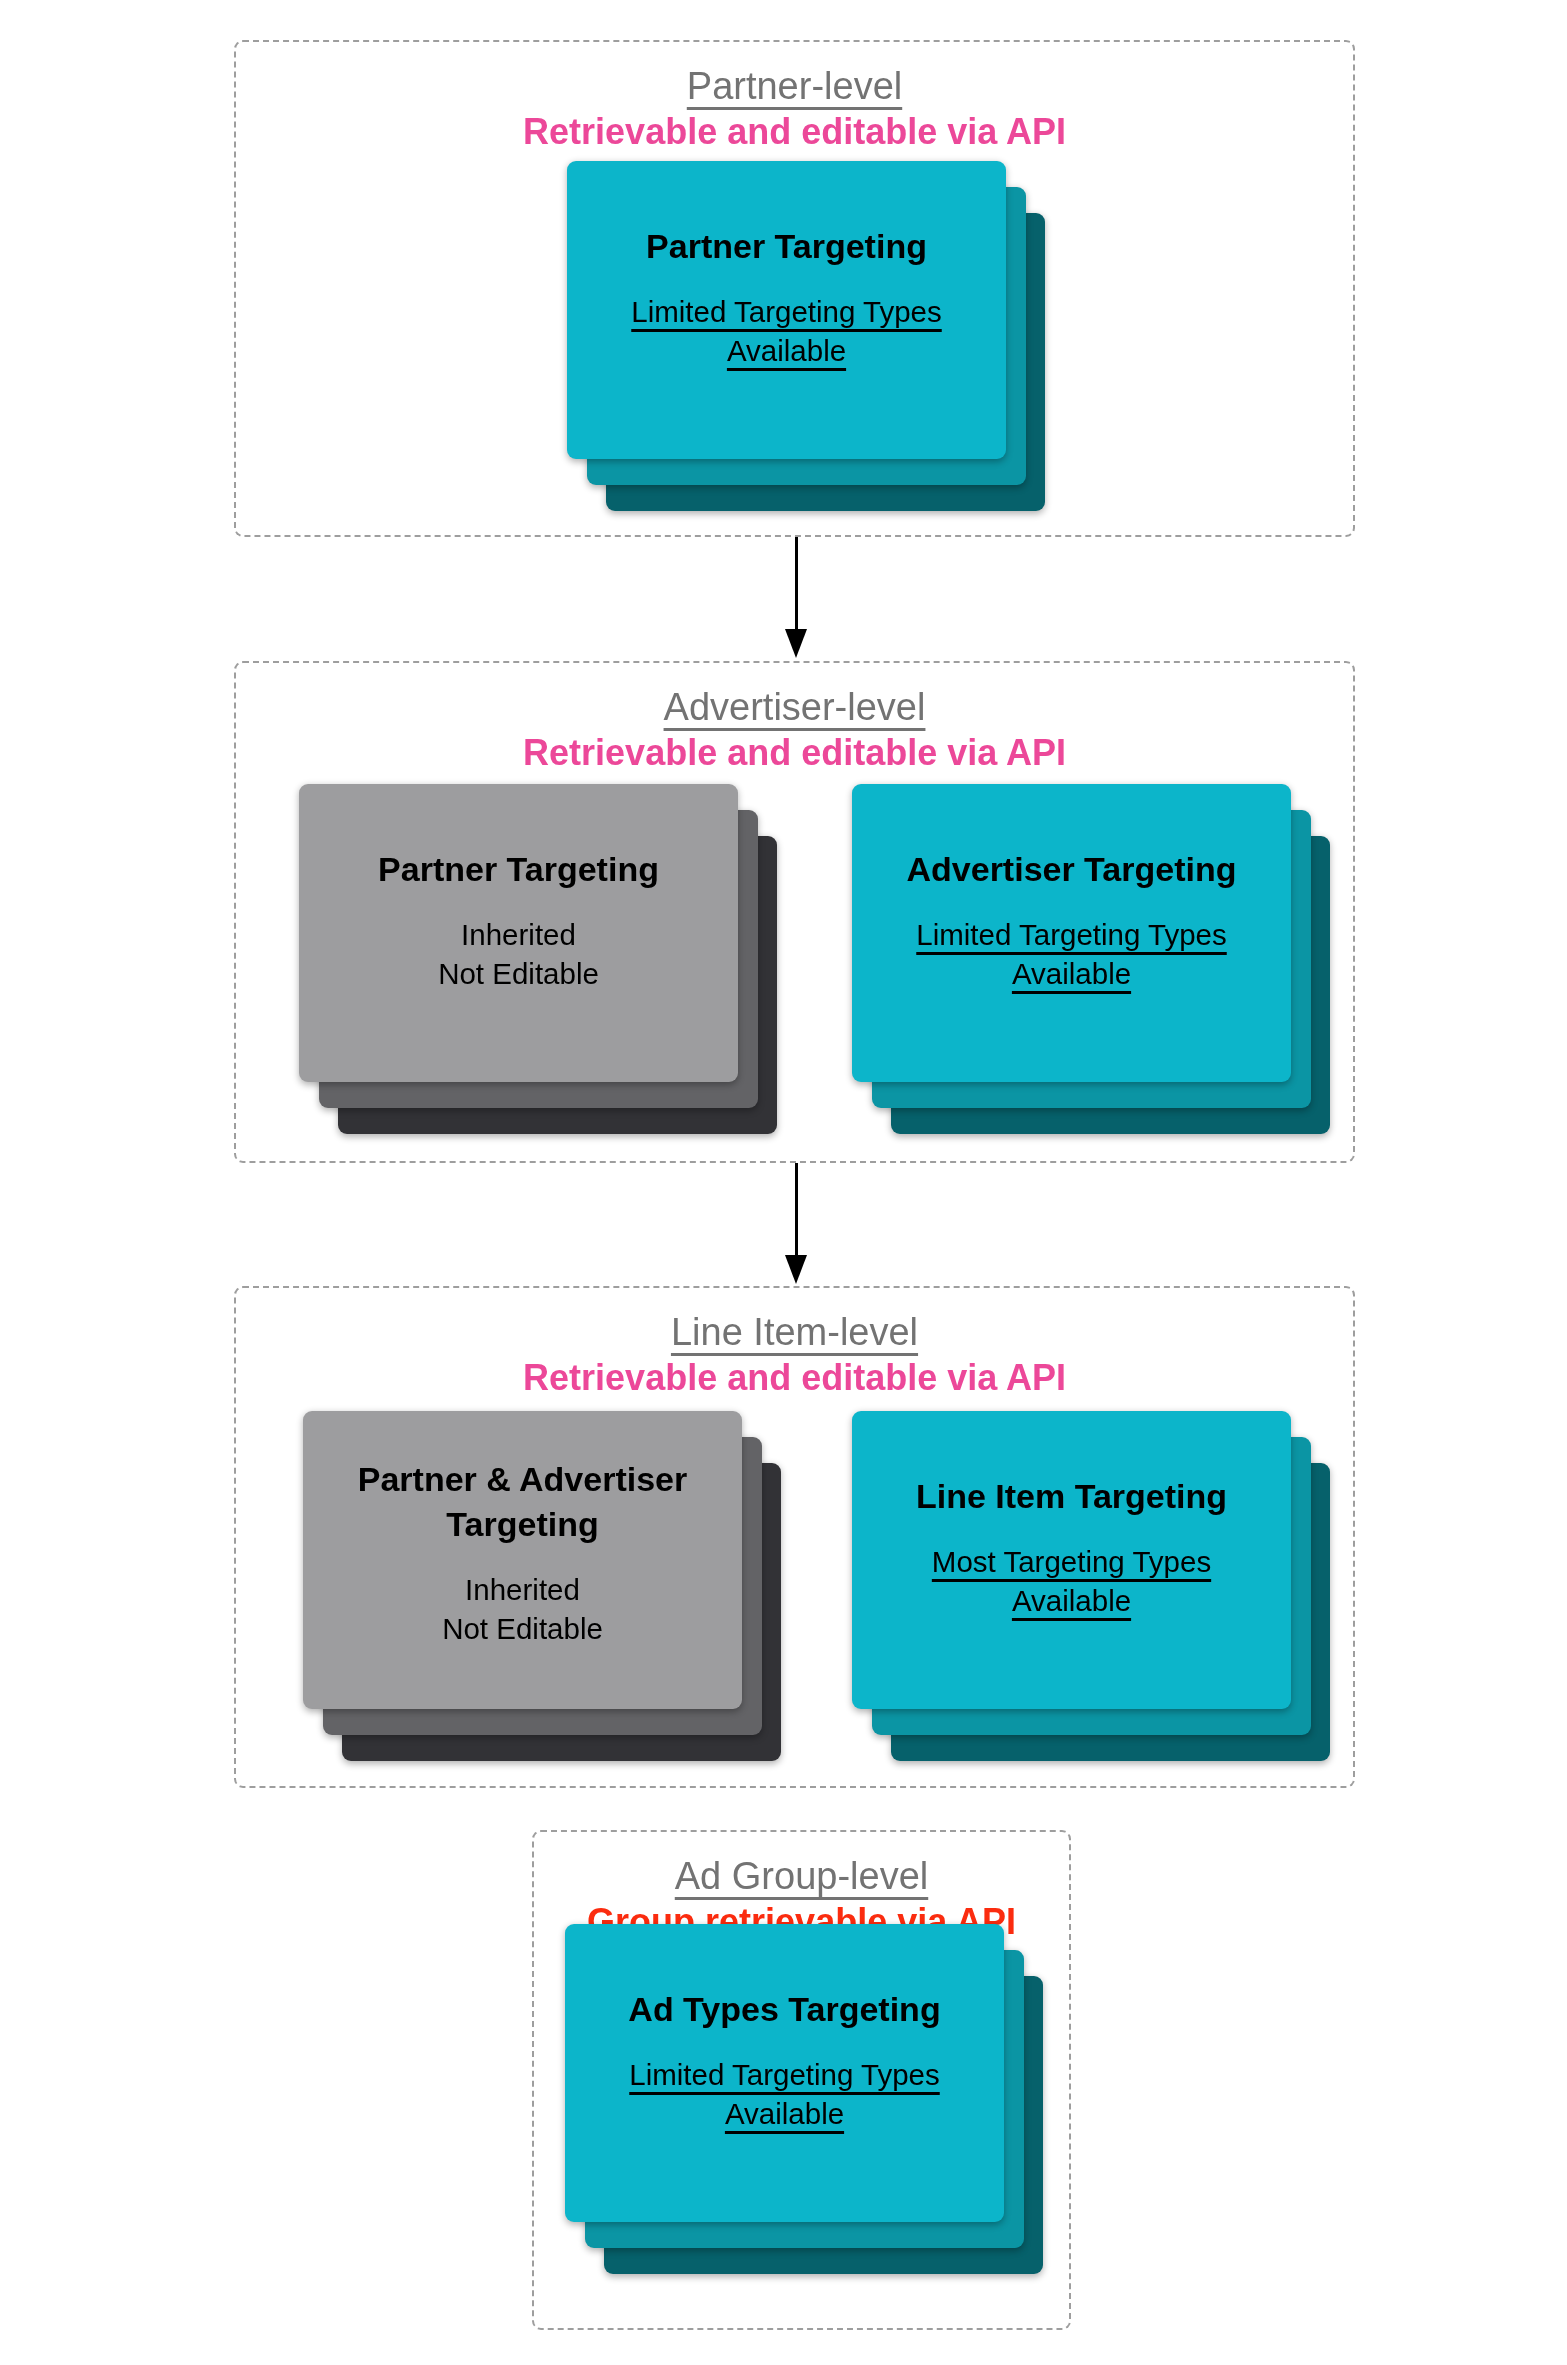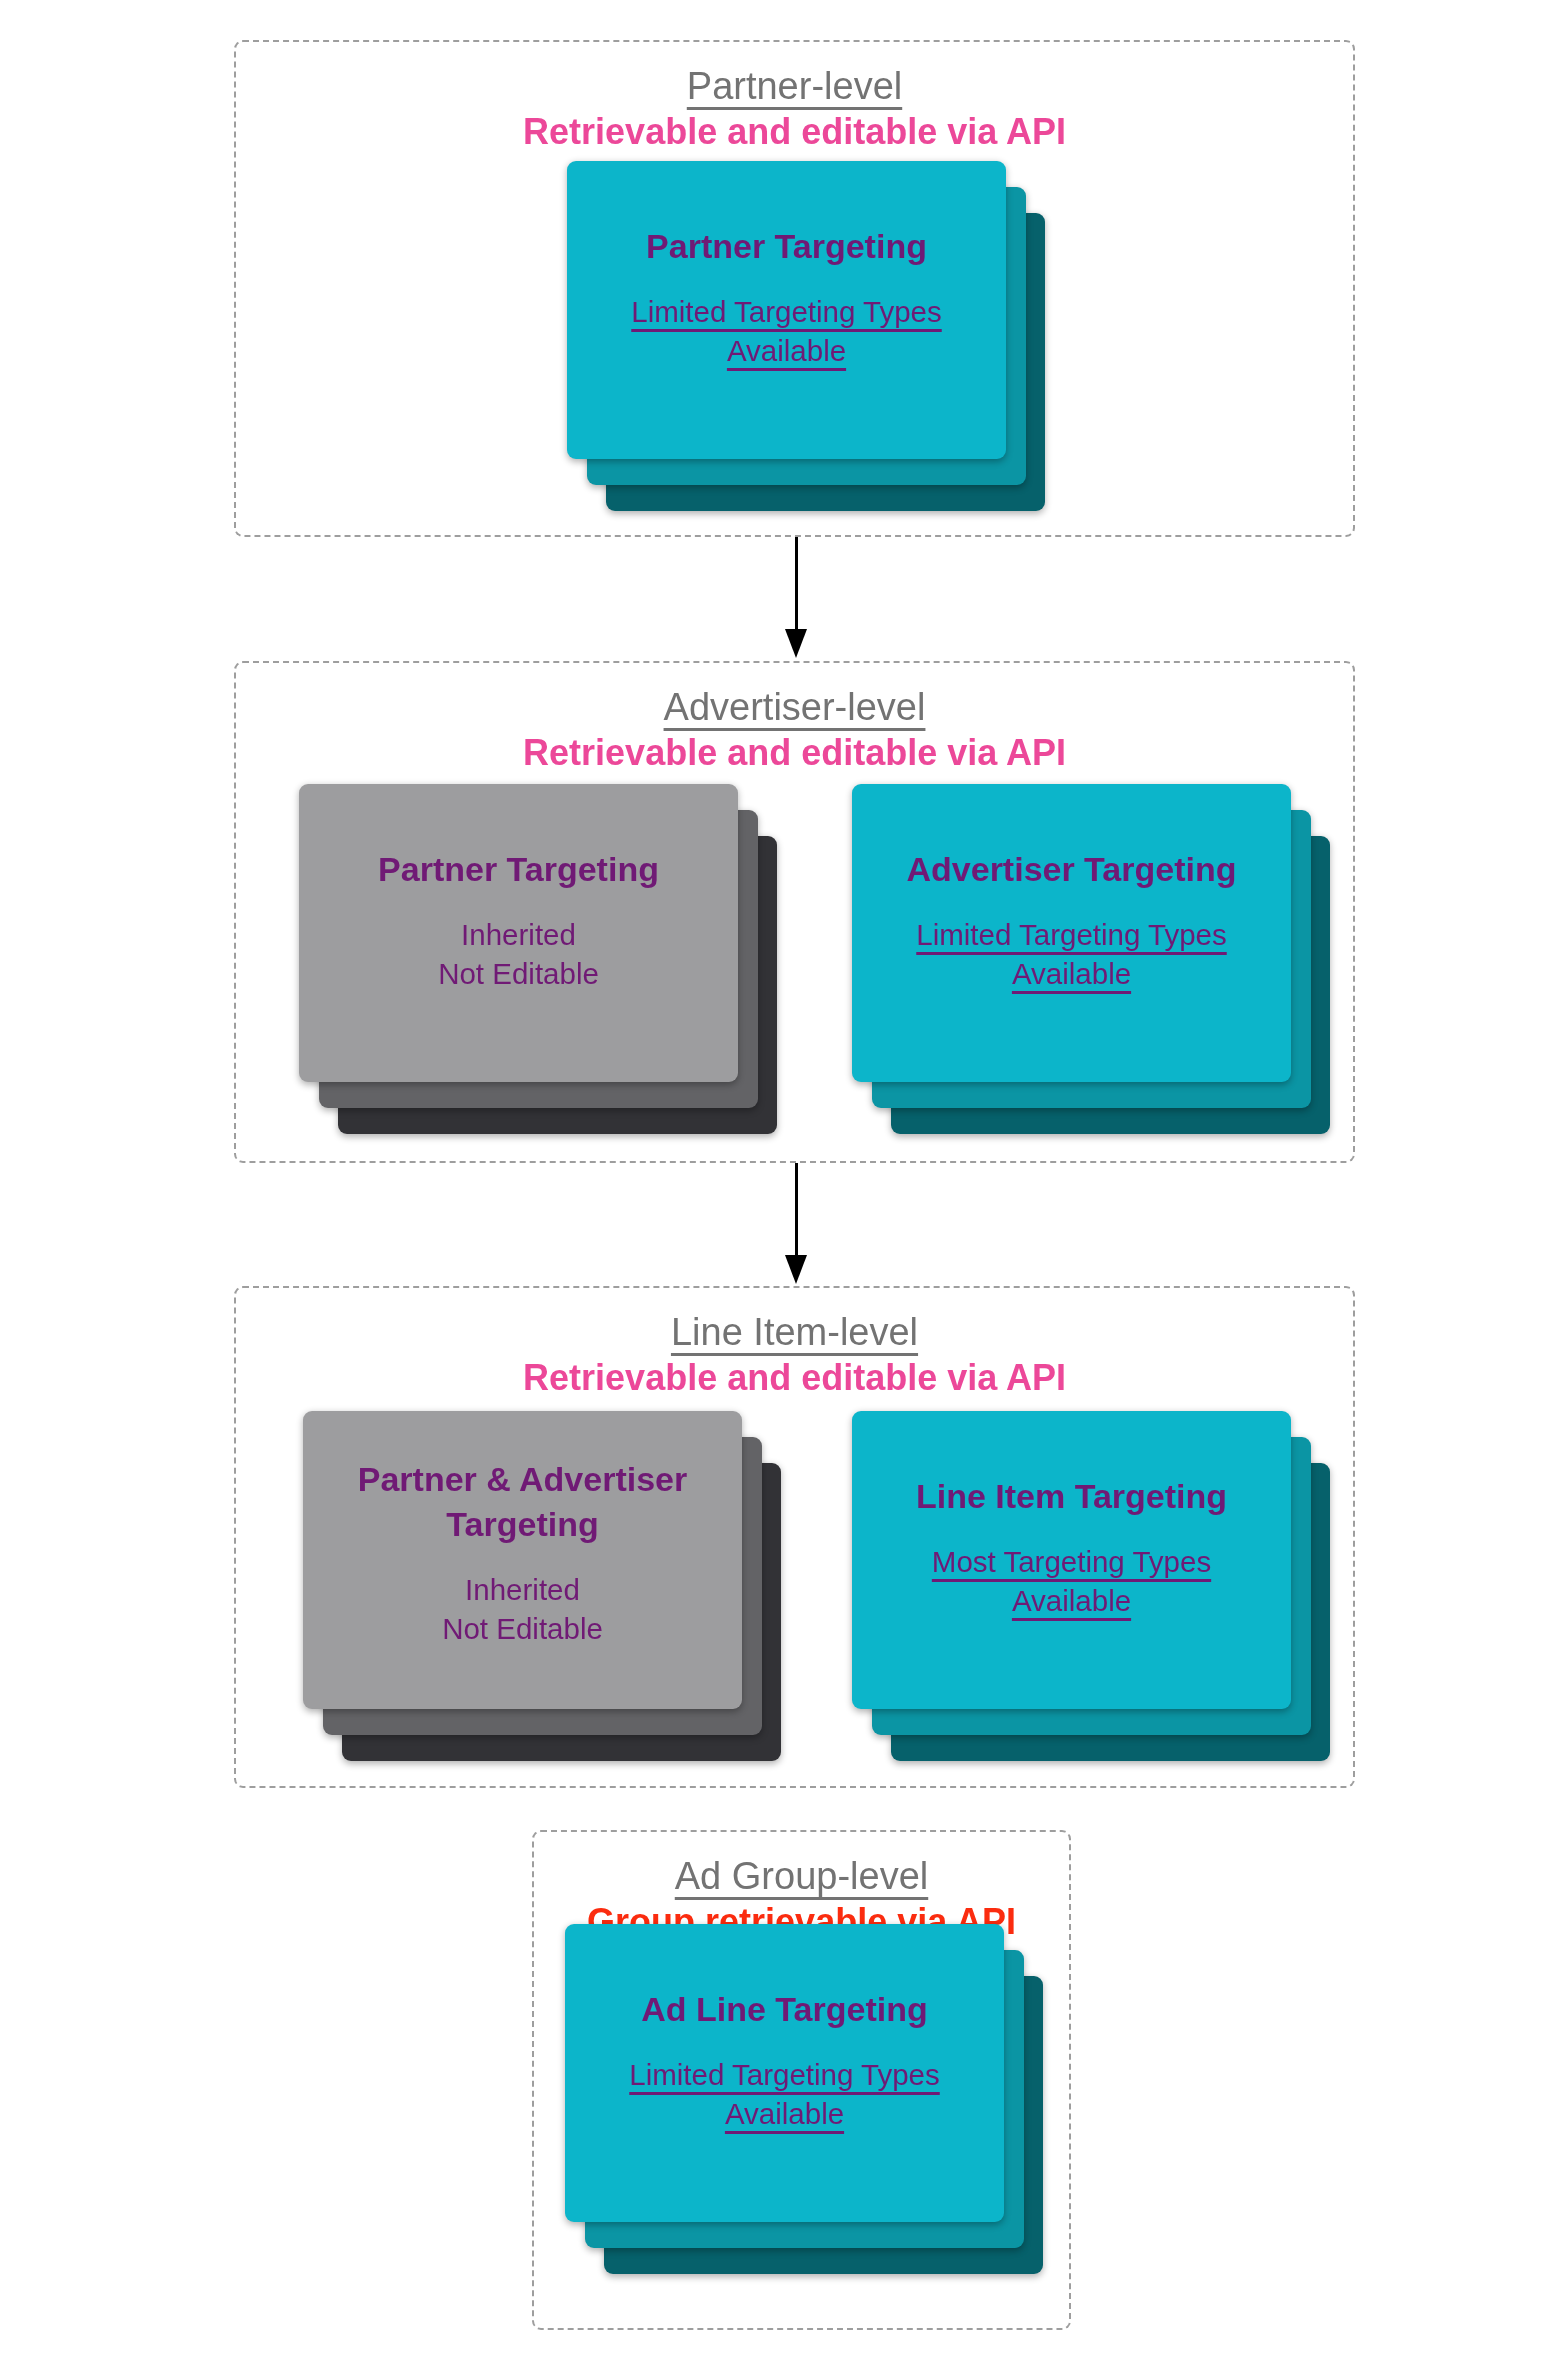--- a/index.html
+++ b/index.html
@@ -48,21 +48,21 @@
   }
   .layer.back  { left: 39px; top: 52px; }
   .layer.mid   { left: 19.6px; top: 26px; }
   .layer.front { left: 0;    top: 0;   }
   .card-content {
     position: absolute;
     left: 0; top: 0;
     width: 439px; height: 298px;
     box-sizing: border-box;
     padding-top: 63px;
-    color: #701a75;
+    color: #000000;
   }
   .stack.two-line-title .card-content { padding-top: 46px; }
   .card-title {
     font-size: 34px;
     font-weight: 700;
     line-height: 45px;
   }
   .card-body {
     margin-top: 23px;
     font-size: 29.5px;
@@ -208,21 +208,21 @@
 
   <section class="panel" style="left:532px; top:1830px; width:539px; height:500px;">
     <div class="section-title">Ad Group-level</div>
     <div class="section-subtitle" style="color: rgb(251, 44, 15);">Group retrievable via API</div>
     <div class="stack" style="left:31px; top:92px;">
       <div class="layer back" style="background-color: rgb(6, 97, 107);"></div>
       <div class="layer mid" style="background-color: rgb(11, 149, 164);"></div>
       <div class="layer front" style="background-color: rgb(12, 181, 202);">
         <div class="card-content">
           <div class="card-title">
-            <div>Ad Line Targeting</div>
+            <div>Ad Types Targeting</div>
           </div>
           <div class="card-body underlined">
             <div>Limited Targeting Types</div>
             <div>Available</div>
           </div>
         </div>
       </div>
     </div>
   </section>
 

